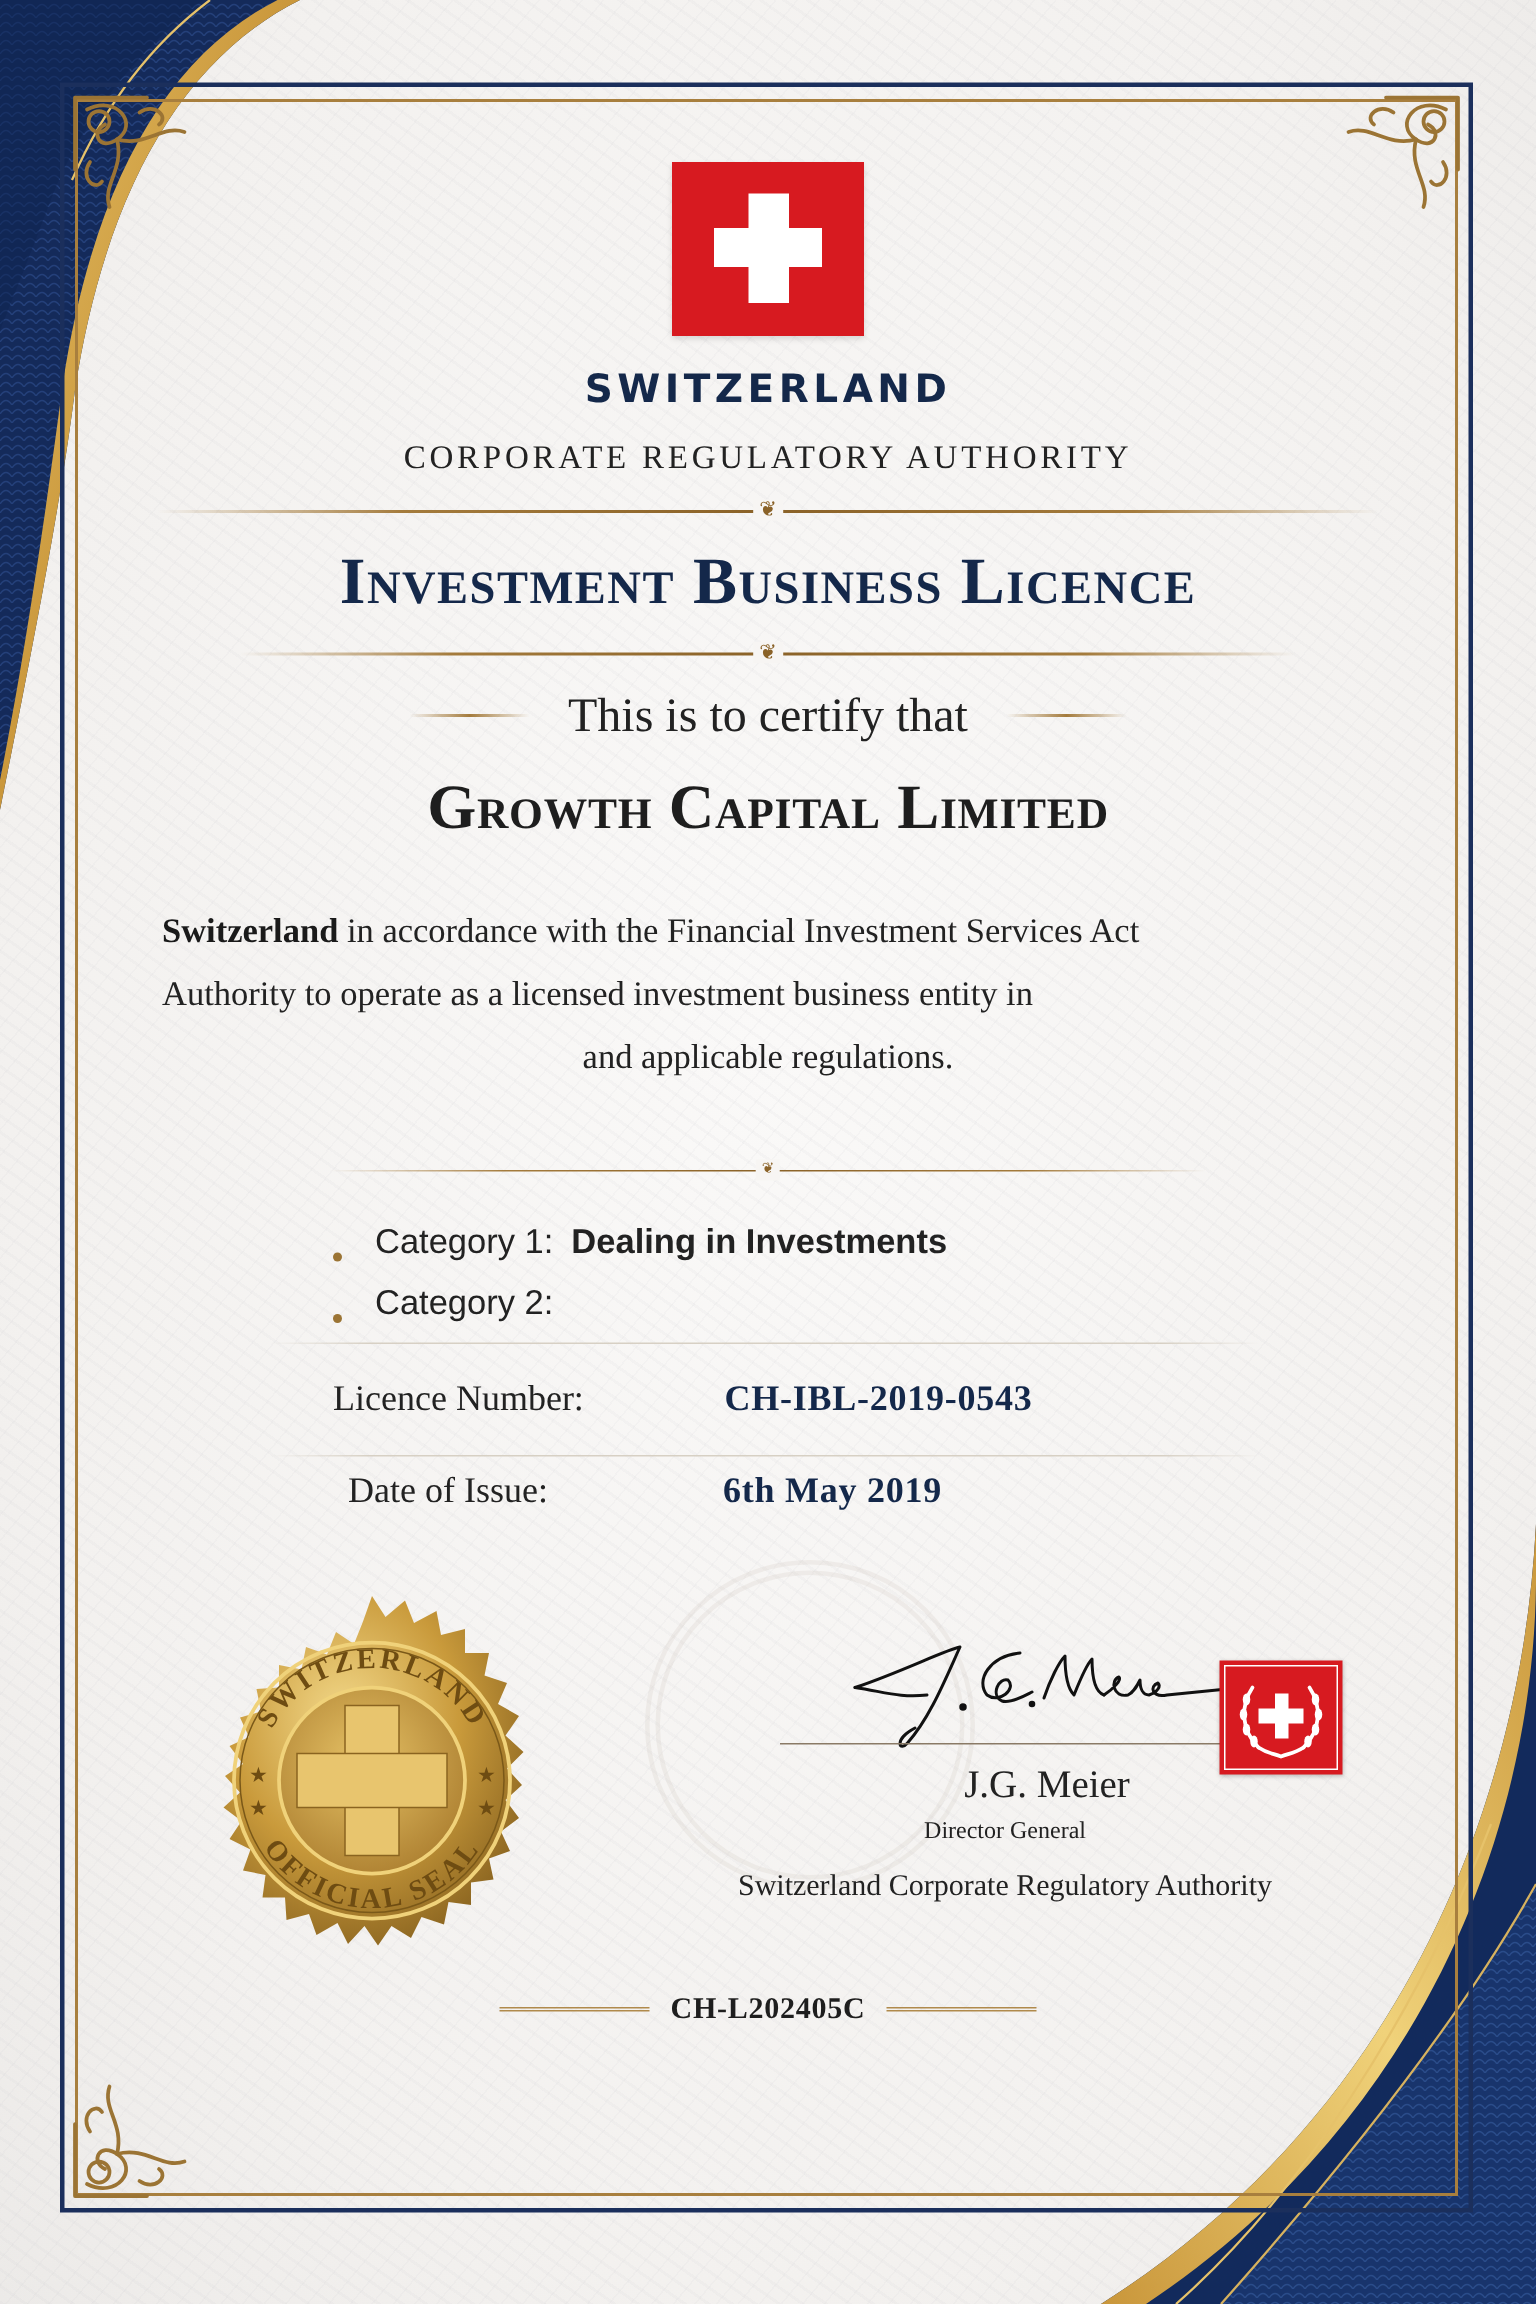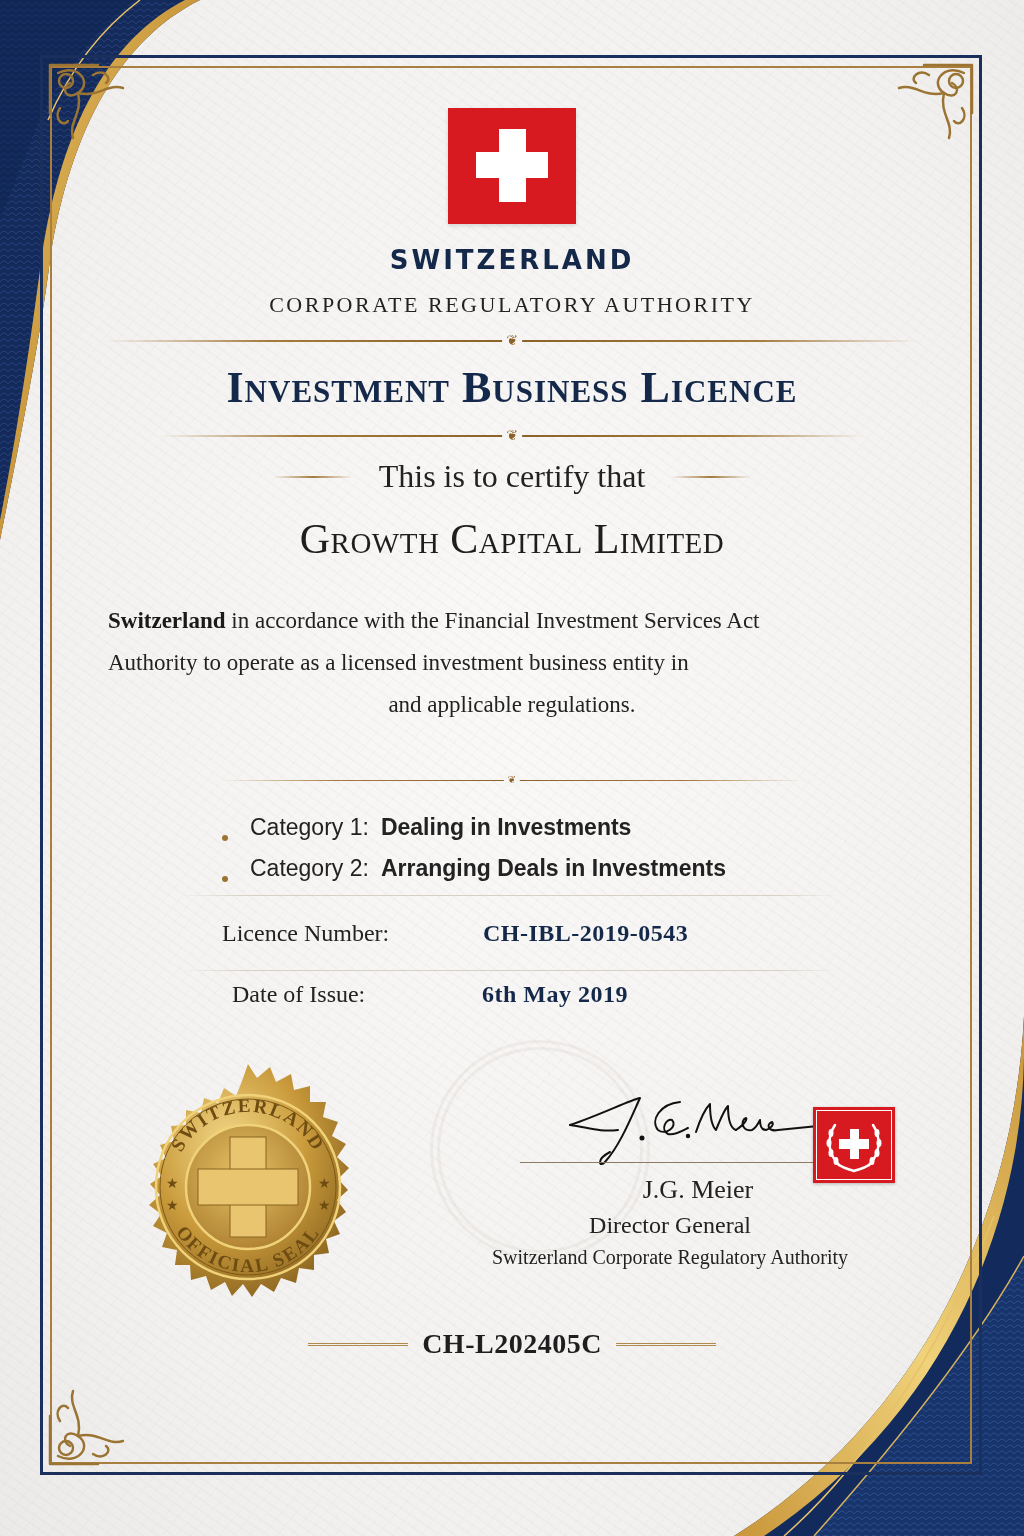--- a/index.html
+++ b/index.html
@@ -69,21 +69,21 @@
       font-size: 44px; color: #14284a; letter-spacing: 1px;
     }
     .certify-row {
       position: absolute; top: 458px; left: 0; width: 1024px; display: flex;
       justify-content: center; align-items: center; gap: 26px;
     }
     .certify-row .rule { width: 80px; height: 2px; background: linear-gradient(90deg, transparent, #a47b3c, transparent); }
     .certify-text { font-family: "Liberation Serif", serif; font-size: 32px; color: #222; }
     .company {
       position: absolute; top: 515px; left: 0; width: 1024px; text-align: center;
-      font-family: "Liberation Serif", serif; font-weight: normal; font-variant: small-caps;
+      font-family: "Liberation Serif", serif; font-weight: bold; font-variant: small-caps;
       font-size: 42px; color: #1e1e1e; letter-spacing: 0.5px;
     }
     .body-text {
       position: absolute; top: 600px; left: 108px; width: 808px;
       font-family: "Liberation Serif", serif; font-size: 23px; line-height: 42px; color: #222;
     }
     .body-text .l1 { display: block; padding-left: 52px; }
     .body-text .l4 { display: block; text-align: center; }
     .body-text b { color: #1a1a1a; }
 
@@ -109,21 +109,21 @@
 
     
     .sig-block { position: absolute; left: 520px; top: 1090px; width: 400px; height: 190px; }
     .sig-line { position: absolute; left: 0; top: 72px; width: 300px; height: 1px; background: #8a7a66; }
     .sig-name {
       position: absolute; top: 1175px; left: 568px; width: 260px; text-align: center;
       font-family: "Liberation Serif", serif; font-size: 26px; color: #222;
     }
     .sig-title {
       position: absolute; top: 1212px; left: 540px; width: 260px; text-align: center;
-      font-family: "Liberation Serif", serif; font-size: 24px; color: #222;
+      font-family: "Liberation Serif", serif; font-size: 16px; color: #222;
     }
     .sig-org {
       position: absolute; top: 1246px; left: 420px; width: 500px; text-align: center;
       font-family: "Liberation Serif", serif; font-size: 20px; color: #222;
     }
     .stamp {
       position: absolute; left: 813px; top: 1107px; width: 82px; height: 76px;
       background: #d71a20; box-shadow: 0 1px 3px rgba(0,0,0,0.25);
     }
     .stamp .inner { position: absolute; inset: 3px; border: 1.5px solid #fff; }
@@ -132,21 +132,21 @@
       position: absolute; left: 430px; top: 1040px; width: 200px; height: 200px; border-radius: 50%;
       border: 10px double rgba(200,190,175,0.18);
     }
 
     .serial-row {
       position: absolute; top: 1328px; left: 0; width: 1024px; display: flex;
       justify-content: center; align-items: center; gap: 14px;
     }
     .serial-row .rule { width: 100px; height: 3px; border-top: 1px solid #b08a4c; border-bottom: 1px solid #b08a4c; box-sizing: border-box; }
     .serial {
-      font-family: "Liberation Serif", serif; font-weight: bold; font-size: 28px; color: #1e1e1e; letter-spacing: 0.5px;
+      font-family: "Liberation Serif", serif; font-weight: bold; font-size: 20px; color: #1e1e1e; letter-spacing: 0.5px;
     }
   </style>
 </head>
 <body>
 
 <div class="paper"></div>
 
 <svg class="swoosh swoosh-tl" viewBox="0 0 230 540">
   <defs>
     <pattern id="scale1" width="8" height="6" patternUnits="userSpaceOnUse">
@@ -264,21 +264,20 @@
 
   <div class="categories">
     <div class="cat-row">
       <span class="dot"></span>
       <span class="label">Category 1:</span>
       <span class="value">Dealing in Investments</span>
     </div>
     <div class="cat-row">
       <span class="dot"></span>
       <span class="label">Category 2:</span>
-      <span class="value">Arranging Deals in Investments</span>
     </div>
   </div>
 
   <div class="thin-rule" style="top:895px;"></div>
 
   <div class="field-row" style="top:920px;">
     <span class="k" style="left:222px;">Licence Number:</span>
     <span class="v" style="left:483px;">CH-IBL-2019-0543</span>
   </div>
 

